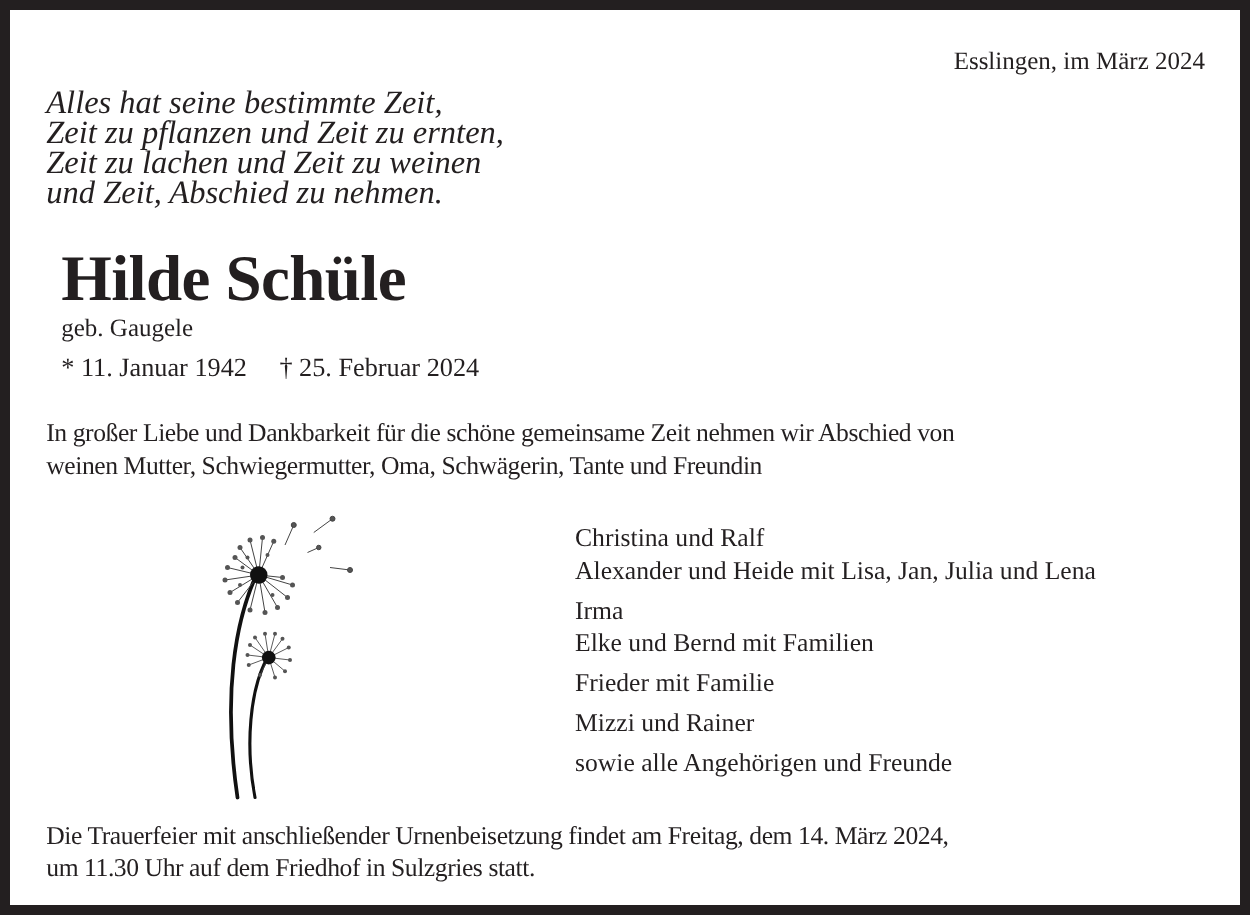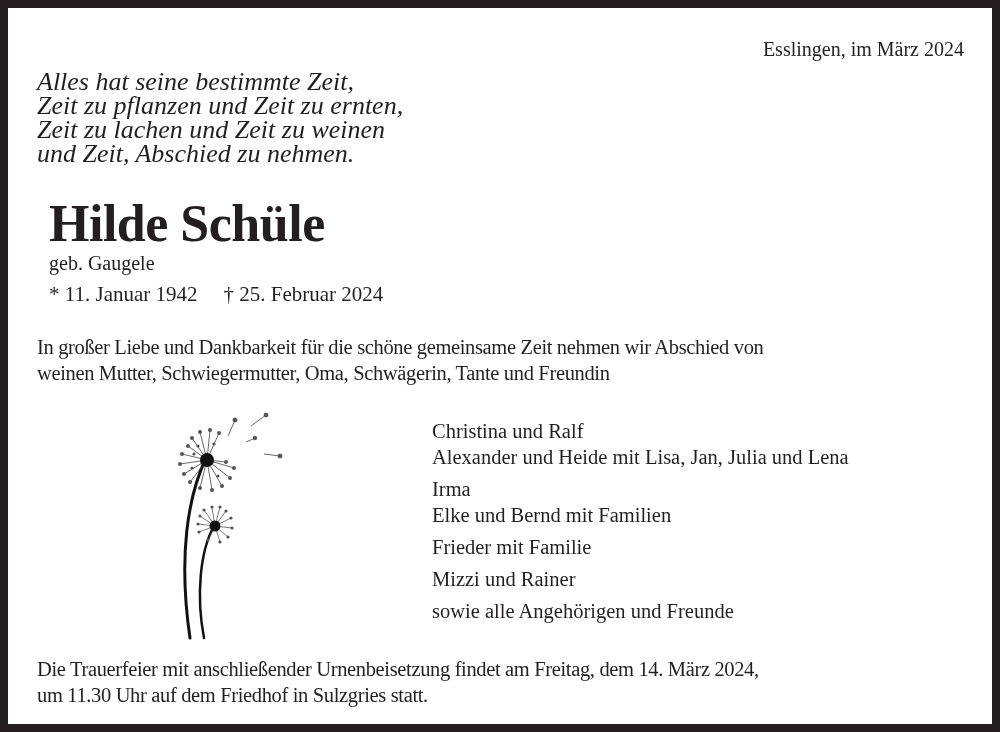--- a/index.html
+++ b/index.html
@@ -42,21 +42,21 @@
     .intro {
       position: absolute; left: 29px; top: 326px;
       font-size: 20.5px; line-height: 26px;
       letter-spacing: -0.35px; white-space: nowrap;
     }
     .illustration {
       position: absolute; left: 160px; top: 398px;
       width: 120px; height: 235px;
     }
     .mourners {
-      position: absolute; left: 424px; top: 410px;
+      position: absolute; left: 452px; top: 410px;
       font-size: 20.5px;
     }
     .mourners .group { margin-bottom: 6px; }
     .mourners .line { line-height: 26px; white-space: nowrap; }
     .ceremony {
       position: absolute; left: 29px; top: 648px;
       font-size: 20.5px; line-height: 26px;
       letter-spacing: -0.35px; white-space: nowrap;
     }
   </style>

